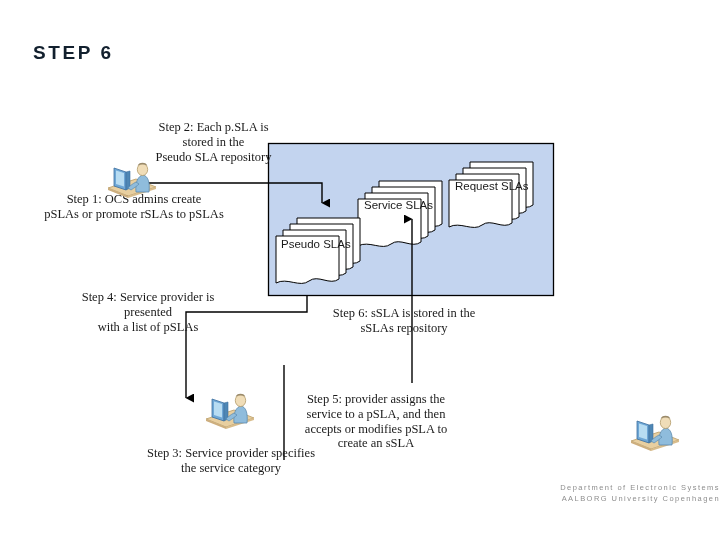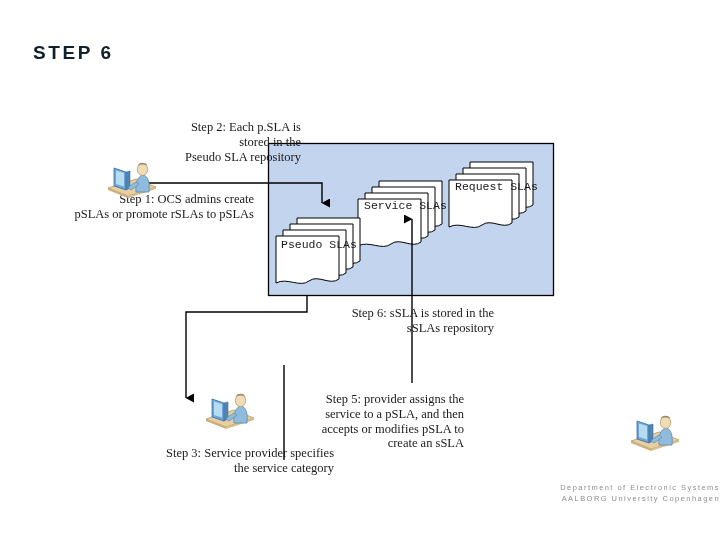--- a/index.html
+++ b/index.html
@@ -50,35 +50,35 @@
     width: 720px;
     height: 540px;
   }
 
   
   .dlabel {
     position: absolute;
     font-family: "Liberation Serif", serif;
     font-size: 12.5px;
     color: #1a1a1a;
-    text-align: right;
+    text-align: center;
     line-height: 1.18;
     white-space: pre-line;
   }
 
   #lbl-step1 { left: 14px;  top: 192px; width: 240px; }
   #lbl-step2 { left: 126px; top: 120px; width: 175px; }
   #lbl-step3 { left: 128px; top: 446px; width: 206px; }
   #lbl-step4 { left: 53px;  top: 290px; width: 190px; }
   #lbl-step5 { left: 288px; top: 392px; width: 176px; }
   #lbl-step6 { left: 314px; top: 306px; width: 180px; }
 
   .doc-label {
     position: absolute;
-    font-family: Liberation Mono, monospace;
+    font-family: Liberation Sans, sans-serif;
     font-size: 11.5px;
     color: #1a1a1a;
     white-space: nowrap;
   }
   #lbl-pseudo  { left: 281px; top: 238px; }
   #lbl-service { left: 364px; top: 199px; }
   #lbl-request { left: 455px; top: 180px; }
 
   
   .person-icon {
@@ -170,20 +170,23 @@
     <div class="doc-label" id="lbl-service">Service SLAs</div>
     <div class="doc-label" id="lbl-request">Request SLAs</div>
 
     <div class="dlabel" id="lbl-step1">Step 1: OCS admins create
 pSLAs or promote rSLAs to pSLAs</div>
     <div class="dlabel" id="lbl-step2">Step 2: Each p.SLA is
 stored in the
 Pseudo SLA repository</div>
     <div class="dlabel" id="lbl-step3">Step 3: Service provider specifies
 the service category</div>
+    <div class="dlabel" id="lbl-step4">Step 4: Service provider is
+presented
+with a list of pSLAs</div>
     <div class="dlabel" id="lbl-step5">Step 5: provider assigns the
 service to a pSLA, and then
 accepts or modifies pSLA to
 create an sSLA</div>
     <div class="dlabel" id="lbl-step6">Step 6: sSLA is stored in the
 sSLAs repository</div>
 
     <svg class="person-icon" id="icon-admin" viewBox="0 0 56 50" xmlns="http://www.w3.org/2000/svg">
 
       <polygon points="4,36 24,44 52,35 32,27" fill="#e8cfa0" stroke="#b79a63" stroke-width="0.8"></polygon>

